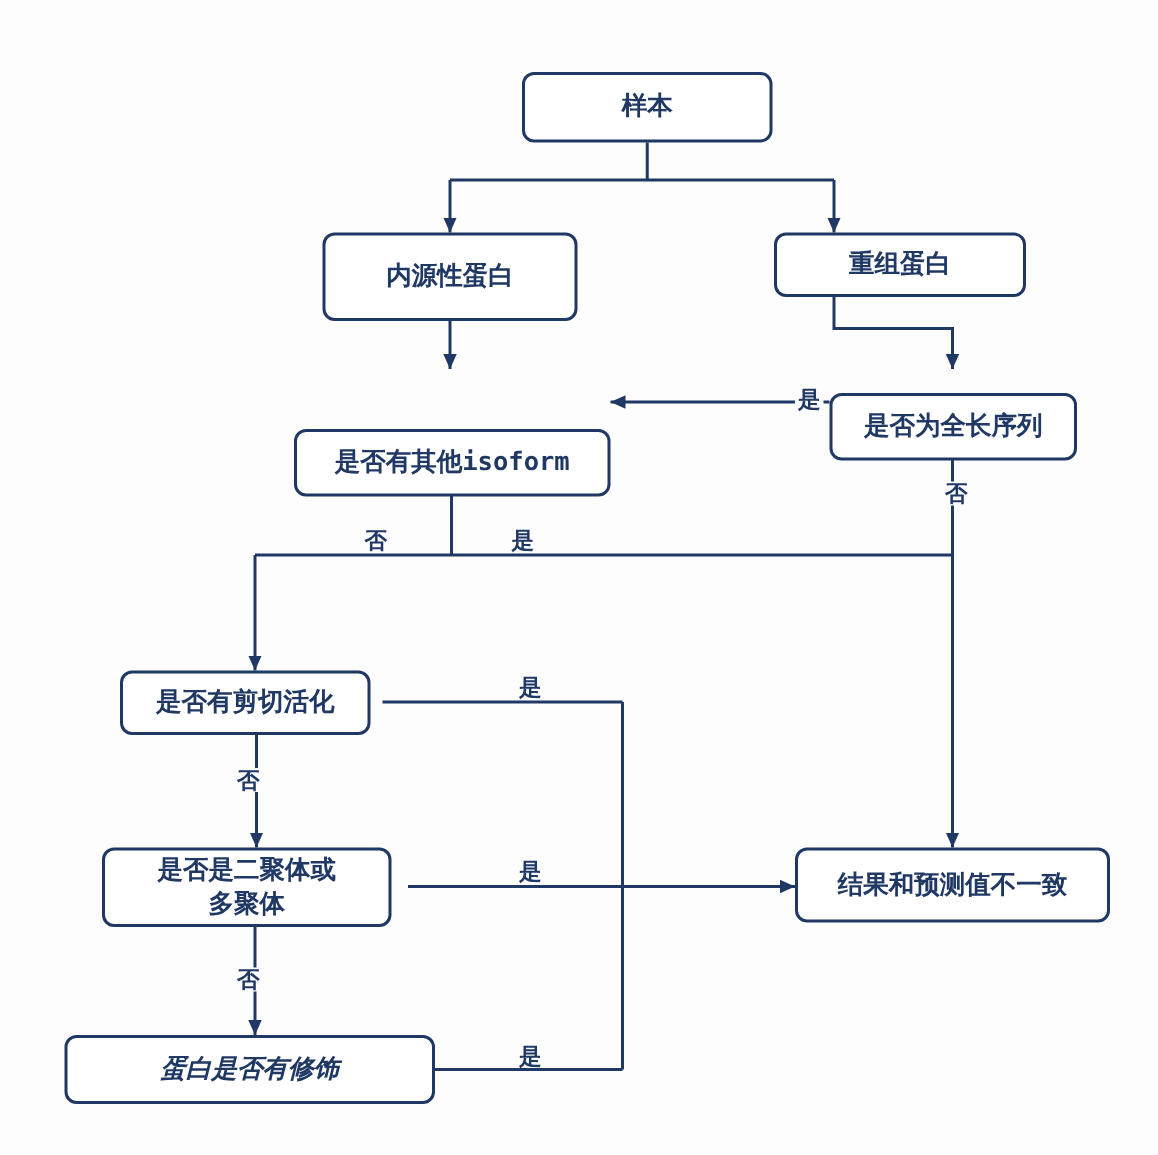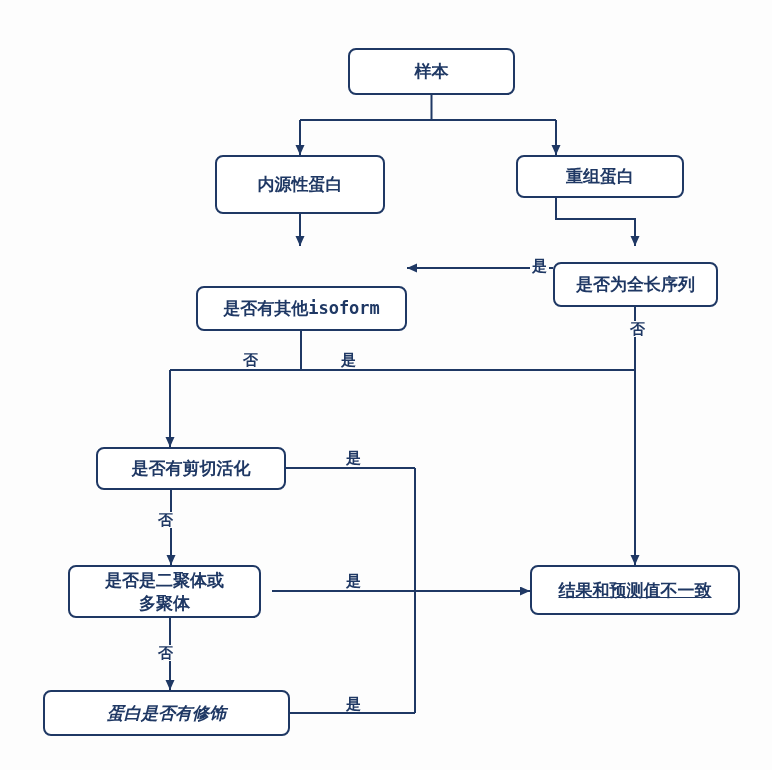--- a/index.html
+++ b/index.html
@@ -66,28 +66,28 @@
   <div class="node" style="left:348px; top:48px; width:167px; height:47px;">样本</div>
 
   <div class="node" style="left:215px; top:155px; width:170px; height:59px;">内源性蛋白</div>
 
   <div class="node" style="left:472px; top:155px; width:168px; height:43px;margin-left:44px;">重组蛋白</div>
 
   <div class="node" style="left:196px; top:246px; width:211px; height:45px;margin-top:40px;">是否有其他isoform</div>
 
   <div class="node" style="left:553px; top:262px; width:165px; height:45px;">是否为全长序列</div>
 
-  <div class="node" style="left:96px; top:447px; width:190px; height:43px;">是否有剪切活化</div>
+  <div class="node" style="left:80px; top:447px; width:167px; height:43px;">是否有剪切活化</div>
 
   <div class="node" style="left:68px; top:565px; width:193px; height:53px;">是否是二聚体或
 多聚体</div>
 
   <div class="node" style="left:43px; top:690px; width:247px; height:46px;font-style:italic;">蛋白是否有修饰</div>
 
-  <div class="node" style="left:530px; top:565px; width:210px; height:50px;text-decoration:underline;">结果和预测值不一致</div>
+  <div class="node" style="left:530px; top:565px; width:210px; height:50px;">结果和预测值不一致</div>
 
   <div class="edge-label" style="left:530px; top:258px;">是</div>
 
   <div class="edge-label" style="left:628px; top:321px;">否</div>
 
   <div class="edge-label" style="left:241px; top:352px;">否</div>
 
   <div class="edge-label" style="left:339px; top:352px;">是</div>
 
   <div class="edge-label" style="left:344px; top:450px;">是</div>

